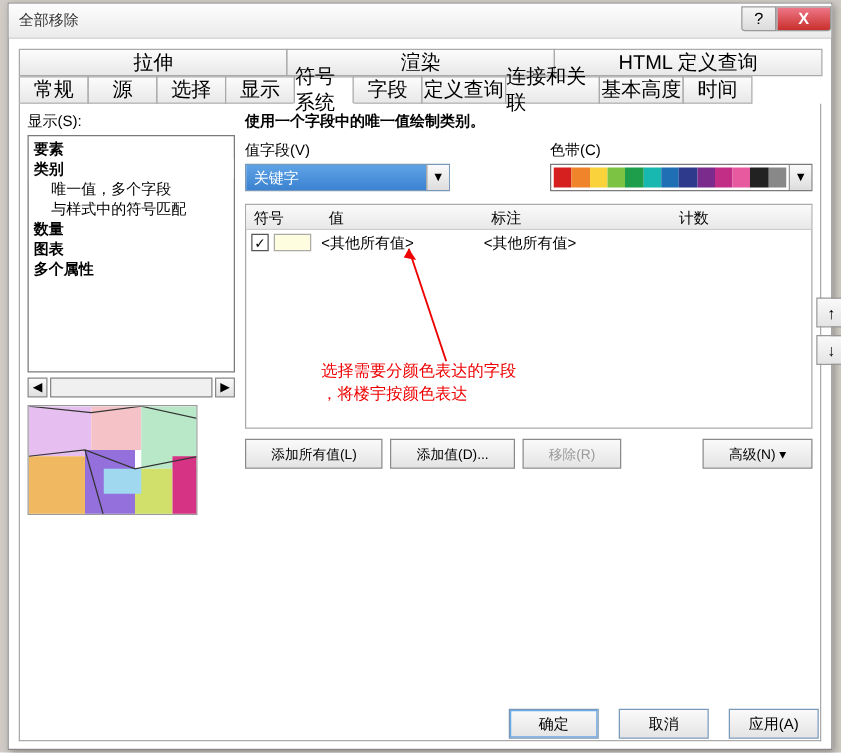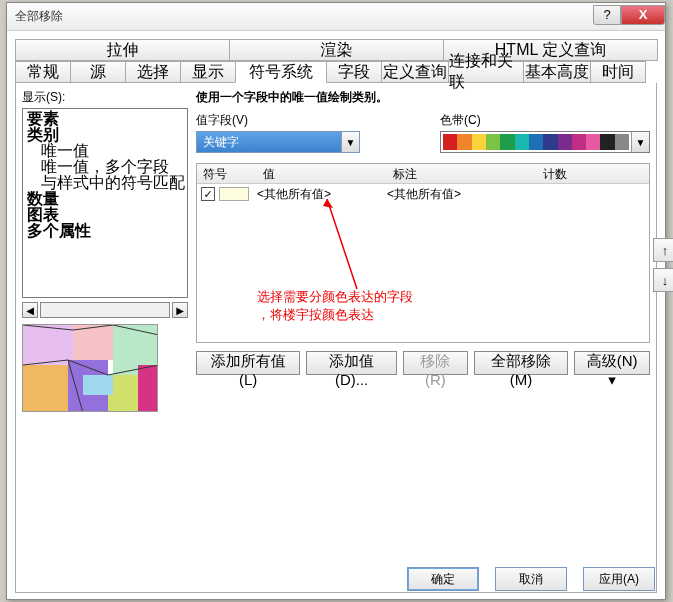--- a/index.html
+++ b/index.html
@@ -9,26 +9,26 @@
 .titlebar .title { flex: 1; color: #333; font-size: 12px; }
 .titlebar .btns { display: flex; }
 .titlebar .btn { width: 28px; height: 20px; margin-top: -4px; border: 1px solid #999; display: flex; align-items: center; justify-content: center; font-size: 13px; }
 .titlebar .help { background: linear-gradient(#f5f5f5,#dcdcdc); border-radius: 0 0 0 3px; }
 .titlebar .close { width: 44px; background: linear-gradient(#e78, #c9302c); color: #fff; border-radius: 0 0 3px 0; font-weight: bold; }
 .content { padding: 8px; }
 .tabs-row { display: flex; }
 .tab { flex: 1; height: 22px; background: linear-gradient(#fcfcfc,#e8e8e8); border: 1px solid #aaa; display: flex; align-items: center; justify-content: center; font-size: 16px; margin-right: -1px; cursor: pointer; }
 .tab.active { background: #fff; border-bottom: 1px solid #fff; position: relative; z-index: 2; }
 .tabs-row.r2 .tab { flex: 0 0 auto; width: 56px; }
-.tabs-row.r2 .tab.sym { width: 92px; text-align: right; }
+.tabs-row.r2 .tab.sym { width: 48px; }
 .panel { border: 1px solid #aaa; border-top: none; padding: 6px; height: 510px; background: #fff; }
 .main { display: flex; gap: 8px; }
 .left { width: 166px; }
 .left-label { margin-bottom: 2px; }
-.tree { border: 1px solid #7a7a7a; background: #fff; height: 190px; overflow: hidden; padding: 2px 0; font-size: 16px; line-height: 16px; }
+.tree { border: 1px solid #7a7a7a; background: #fff; height: 190px; overflow: hidden; padding: 2px 0; font-size: 12px; line-height: 16px; }
 .tree .node { padding: 0 4px; white-space: nowrap; }
 .tree .child { padding-left: 18px; }
 .tree .bold { font-weight: bold; }
 .tree .sel { background: #fff; font-weight: bold; }
 .left-scroll { display: flex; align-items: center; margin-top: 4px; gap: 2px; }
 .left-scroll .arrow { width: 16px; height: 16px; border: 1px solid #888; background: linear-gradient(#fafafa,#e0e0e0); display: flex; align-items: center; justify-content: center; font-size: 10px; }
 .left-scroll .track { flex: 1; height: 16px; border: 1px solid #888; background: #f0f0f0; }
 .thumb-img { margin-top: 6px; width: 136px; height: 88px; border: 1px solid #999; position: relative; overflow: hidden; }
 .right { flex: 1; }
 .heading { font-weight: bold; margin-bottom: 6px; }
@@ -49,21 +49,21 @@
 .c1 { width: 60px; } .c2 { width: 130px; } .c3 { width: 150px; } .c4 { width: 80px; }
 .grid-row { display: flex; height: 20px; align-items: center; padding: 0 4px; }
 .grid-row .chk { width: 14px; height: 14px; border: 1px solid #555; margin-right: 4px; display: flex; align-items: center; justify-content: center; font-size: 11px; }
 .grid-row .swatch { width: 30px; height: 14px; background: #fffde0; border: 1px solid #aaa; margin-right: 8px; }
 .grid-row .val { width: 130px; } .grid-row .lbl { width: 150px; }
 .updown { position: absolute; right: -28px; top: 74px; width: 24px; }
 .updown .ud { width: 24px; height: 24px; border: 1px solid #999; background: linear-gradient(#fafafa,#e4e4e4); margin-bottom: 6px; display: flex; align-items: center; justify-content: center; font-size: 13px; }
 .annot { position: absolute; color: #e00; font-size: 13px; }
 .arrow-svg { position: absolute; pointer-events: none; }
 .btn-row { display: flex; gap: 6px; margin-top: 8px; }
-.btn-row .b { height: 24px; padding: 0 8px; border: 1px solid #8a8a8a; background: linear-gradient(#fafafa,#e4e4e4); font-size: 15px; }
+.btn-row .b { height: 24px; padding: 0 20px; border: 1px solid #8a8a8a; background: linear-gradient(#fafafa,#e4e4e4); font-size: 11px; }
 .btn-row .b.dis { color: #999; }
 .footer { position: absolute; bottom: 8px; right: 10px; display: flex; gap: 16px; }
 .footer .fb { width: 72px; height: 24px; border: 1px solid #7a98b8; background: linear-gradient(#fafafa,#e4e4e4); font-size: 12px; }
 .footer .fb.primary { box-shadow: 0 0 0 1px #6aa8e8 inset; }
 </style>
 </head>
 <body>
 
 <div class="window">
   <div class="titlebar">
@@ -93,21 +93,20 @@
       <div class="tab">时间</div>
     </div>
 
     <div class="panel">
       <div class="main">
         <div class="left">
           <div class="left-label">显示(S):</div>
           <div class="tree">
             <div class="node bold">要素</div>
             <div class="node bold sel">类别</div>
-            <div class="node child">唯一值</div>
             <div class="node child">唯一值，多个字段</div>
             <div class="node child">与样式中的符号匹配</div>
             <div class="node bold">数量</div>
             <div class="node bold">图表</div>
             <div class="node bold">多个属性</div>
           </div>
           <div class="left-scroll">
             <div class="arrow">◀</div>
             <div class="track"></div>
             <div class="arrow">▶</div>
@@ -187,21 +186,20 @@
             <div class="annot" style="left:60px;top:124px">
               <div>选择需要分颜色表达的字段</div>
               <div>，将楼宇按颜色表达</div>
             </div>
           </div>
 
           <div class="btn-row">
             <button class="b">添加所有值(L)</button>
             <button class="b">添加值(D)...</button>
             <button class="b dis">移除(R)</button>
-            <button class="b">全部移除(M)</button>
             <button class="b" style="margin-left:auto"><span>高级(N)</span> ▾</button>
           </div>
         </div>
       </div>
     </div>
   </div>
 
   <div class="footer">
     <button class="fb primary">确定</button>
     <button class="fb">取消</button>

